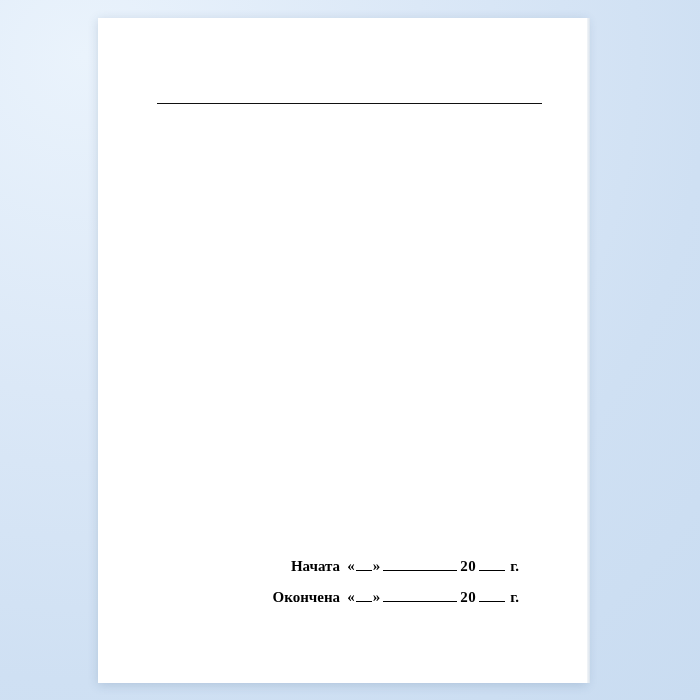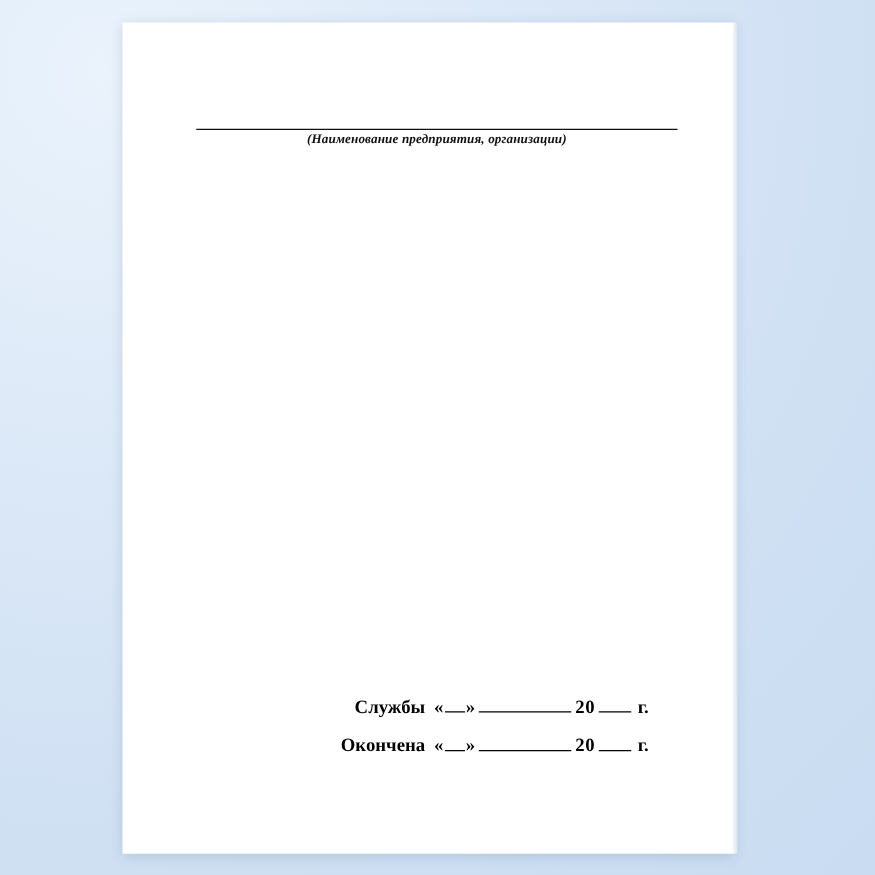--- a/index.html
+++ b/index.html
@@ -151,27 +151,26 @@
   }
 </style>
 </head>
 <body>
 
 <div class="stage">
 
   <div class="cover">
 
     <div class="org-line"></div>
-    <div class="org-caption">(Наименование предприятия, организации)</div>
 
 
     <div class="dates">
 
       <div class="date-row">
-        <span class="date-label">Службы</span>
+        <span class="date-label">Начата</span>
         <span class="q-open">«</span>
         <span class="blank-short"></span>
         <span class="q-close">»</span>
         <span class="blank-long"></span>
         <span class="year">20</span>
         <span class="blank-year"></span>
         <span class="g-suffix">г.</span>
       </div>
 
       <div class="date-row">

